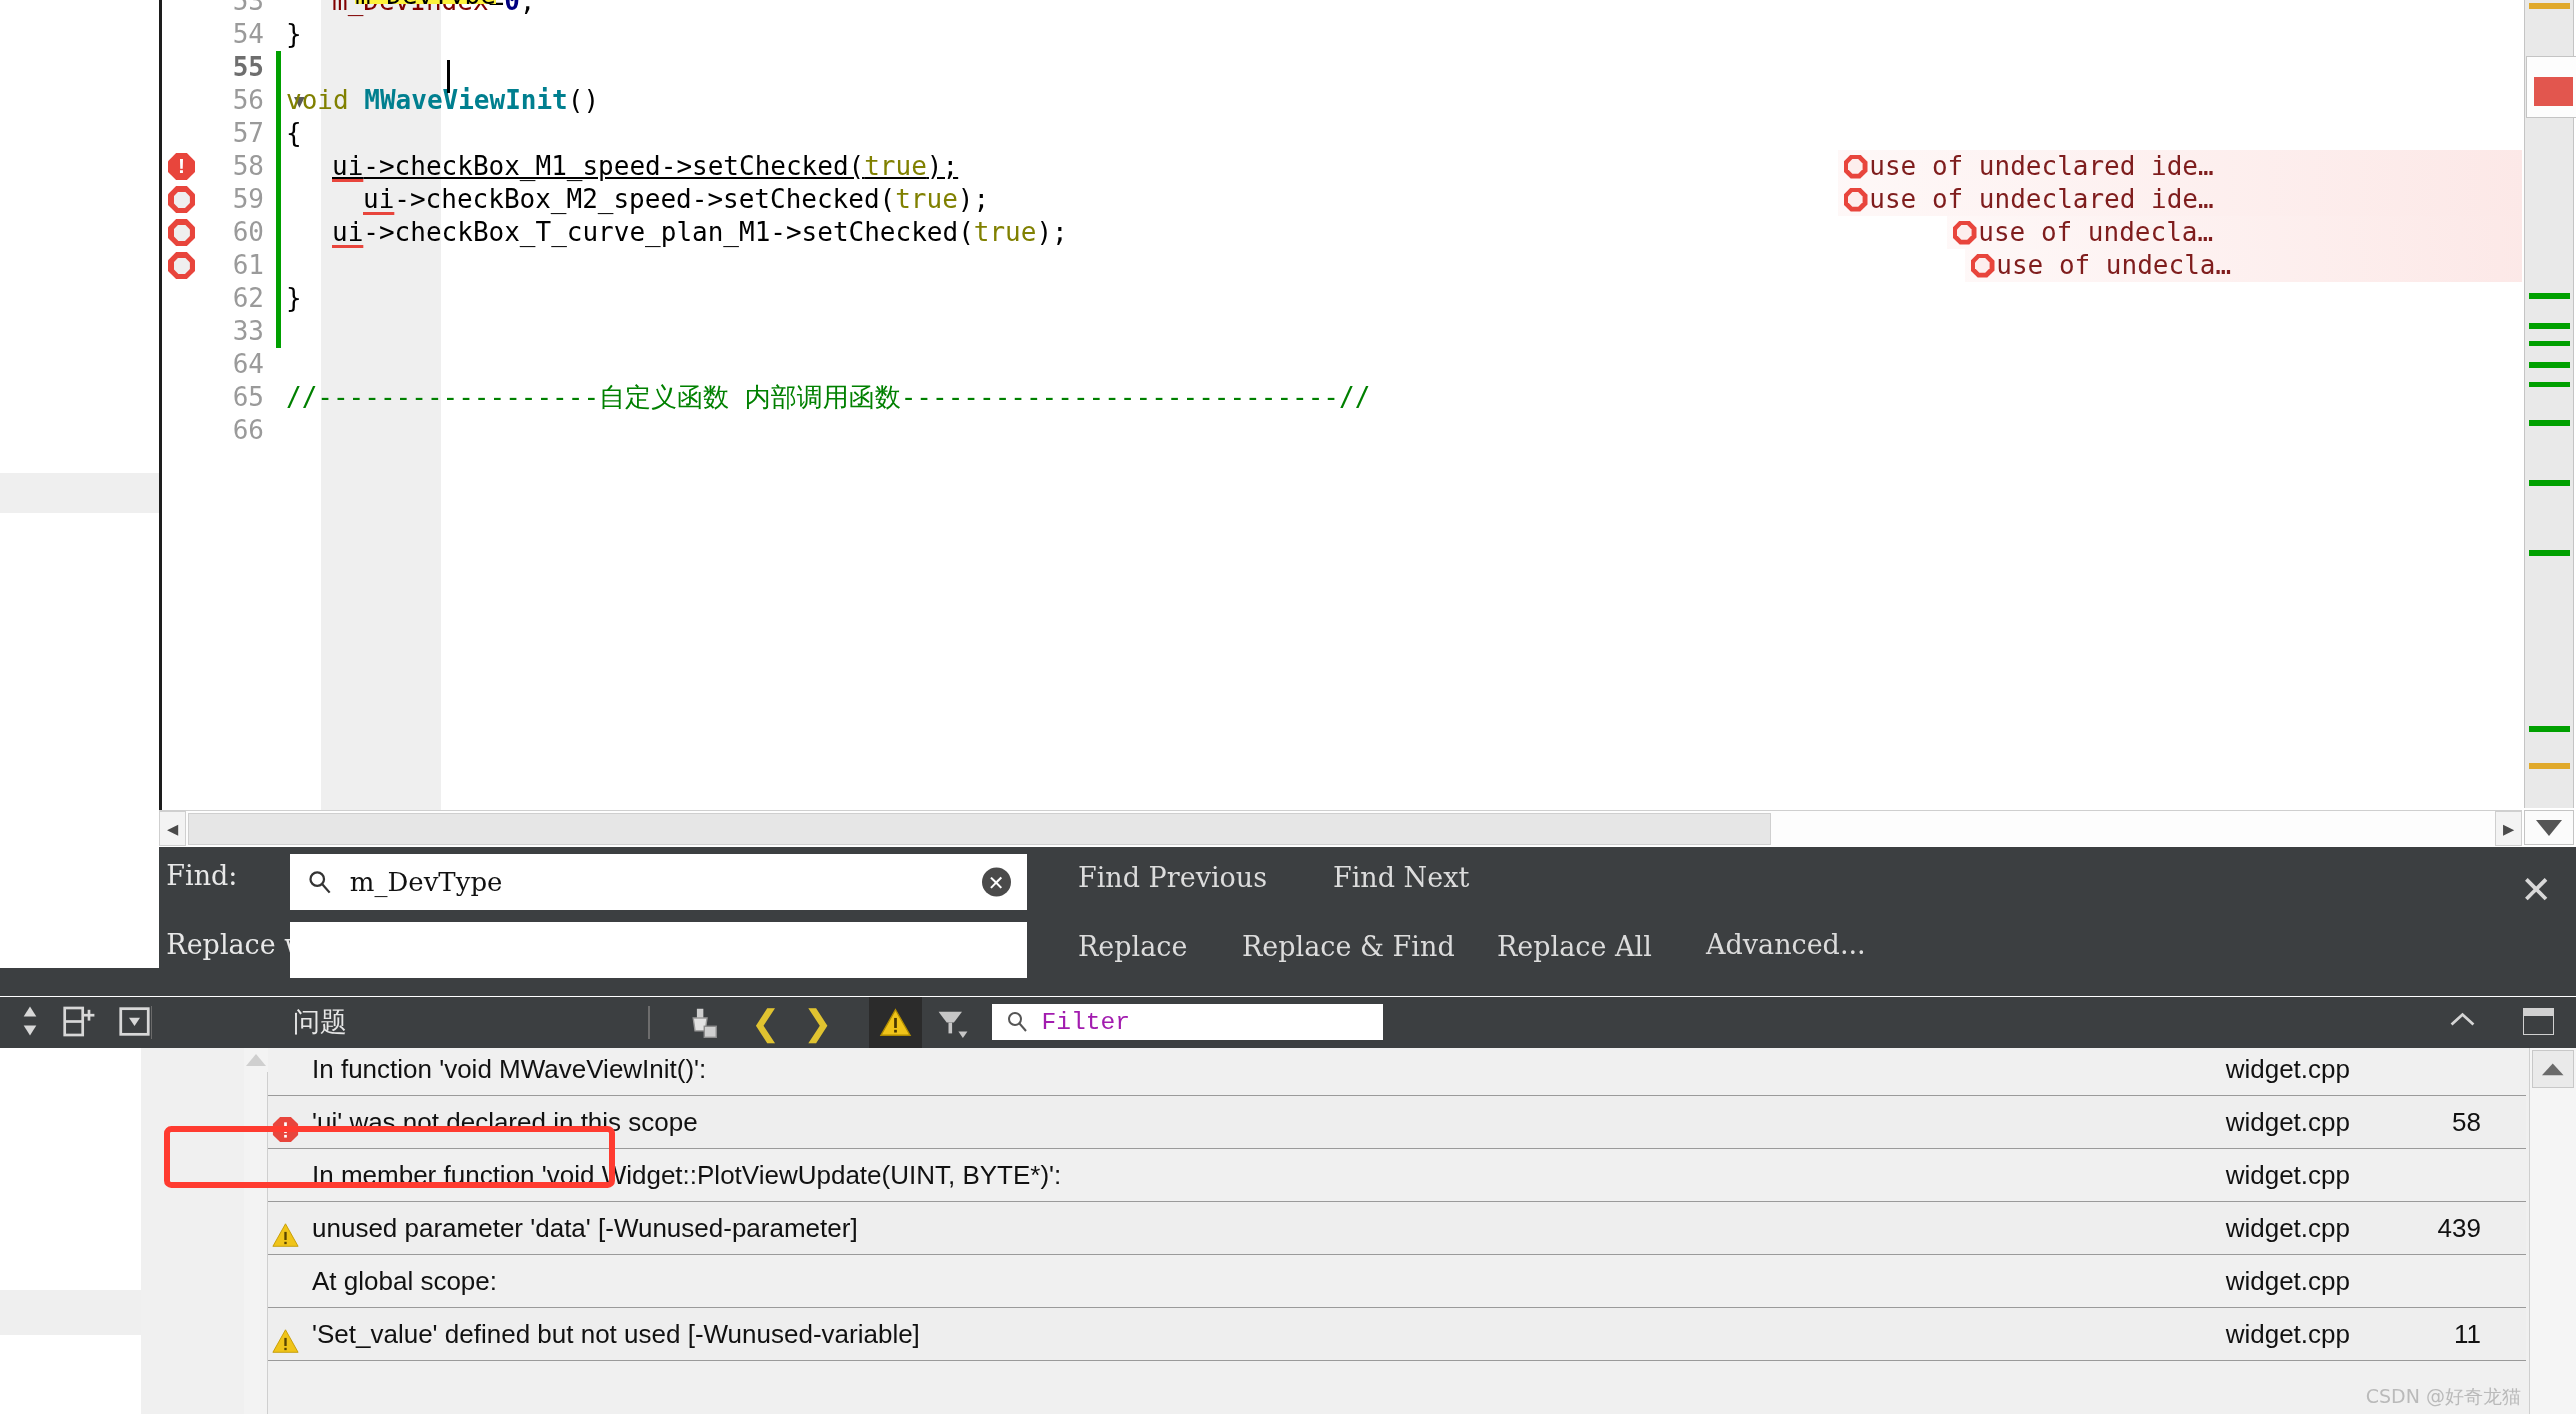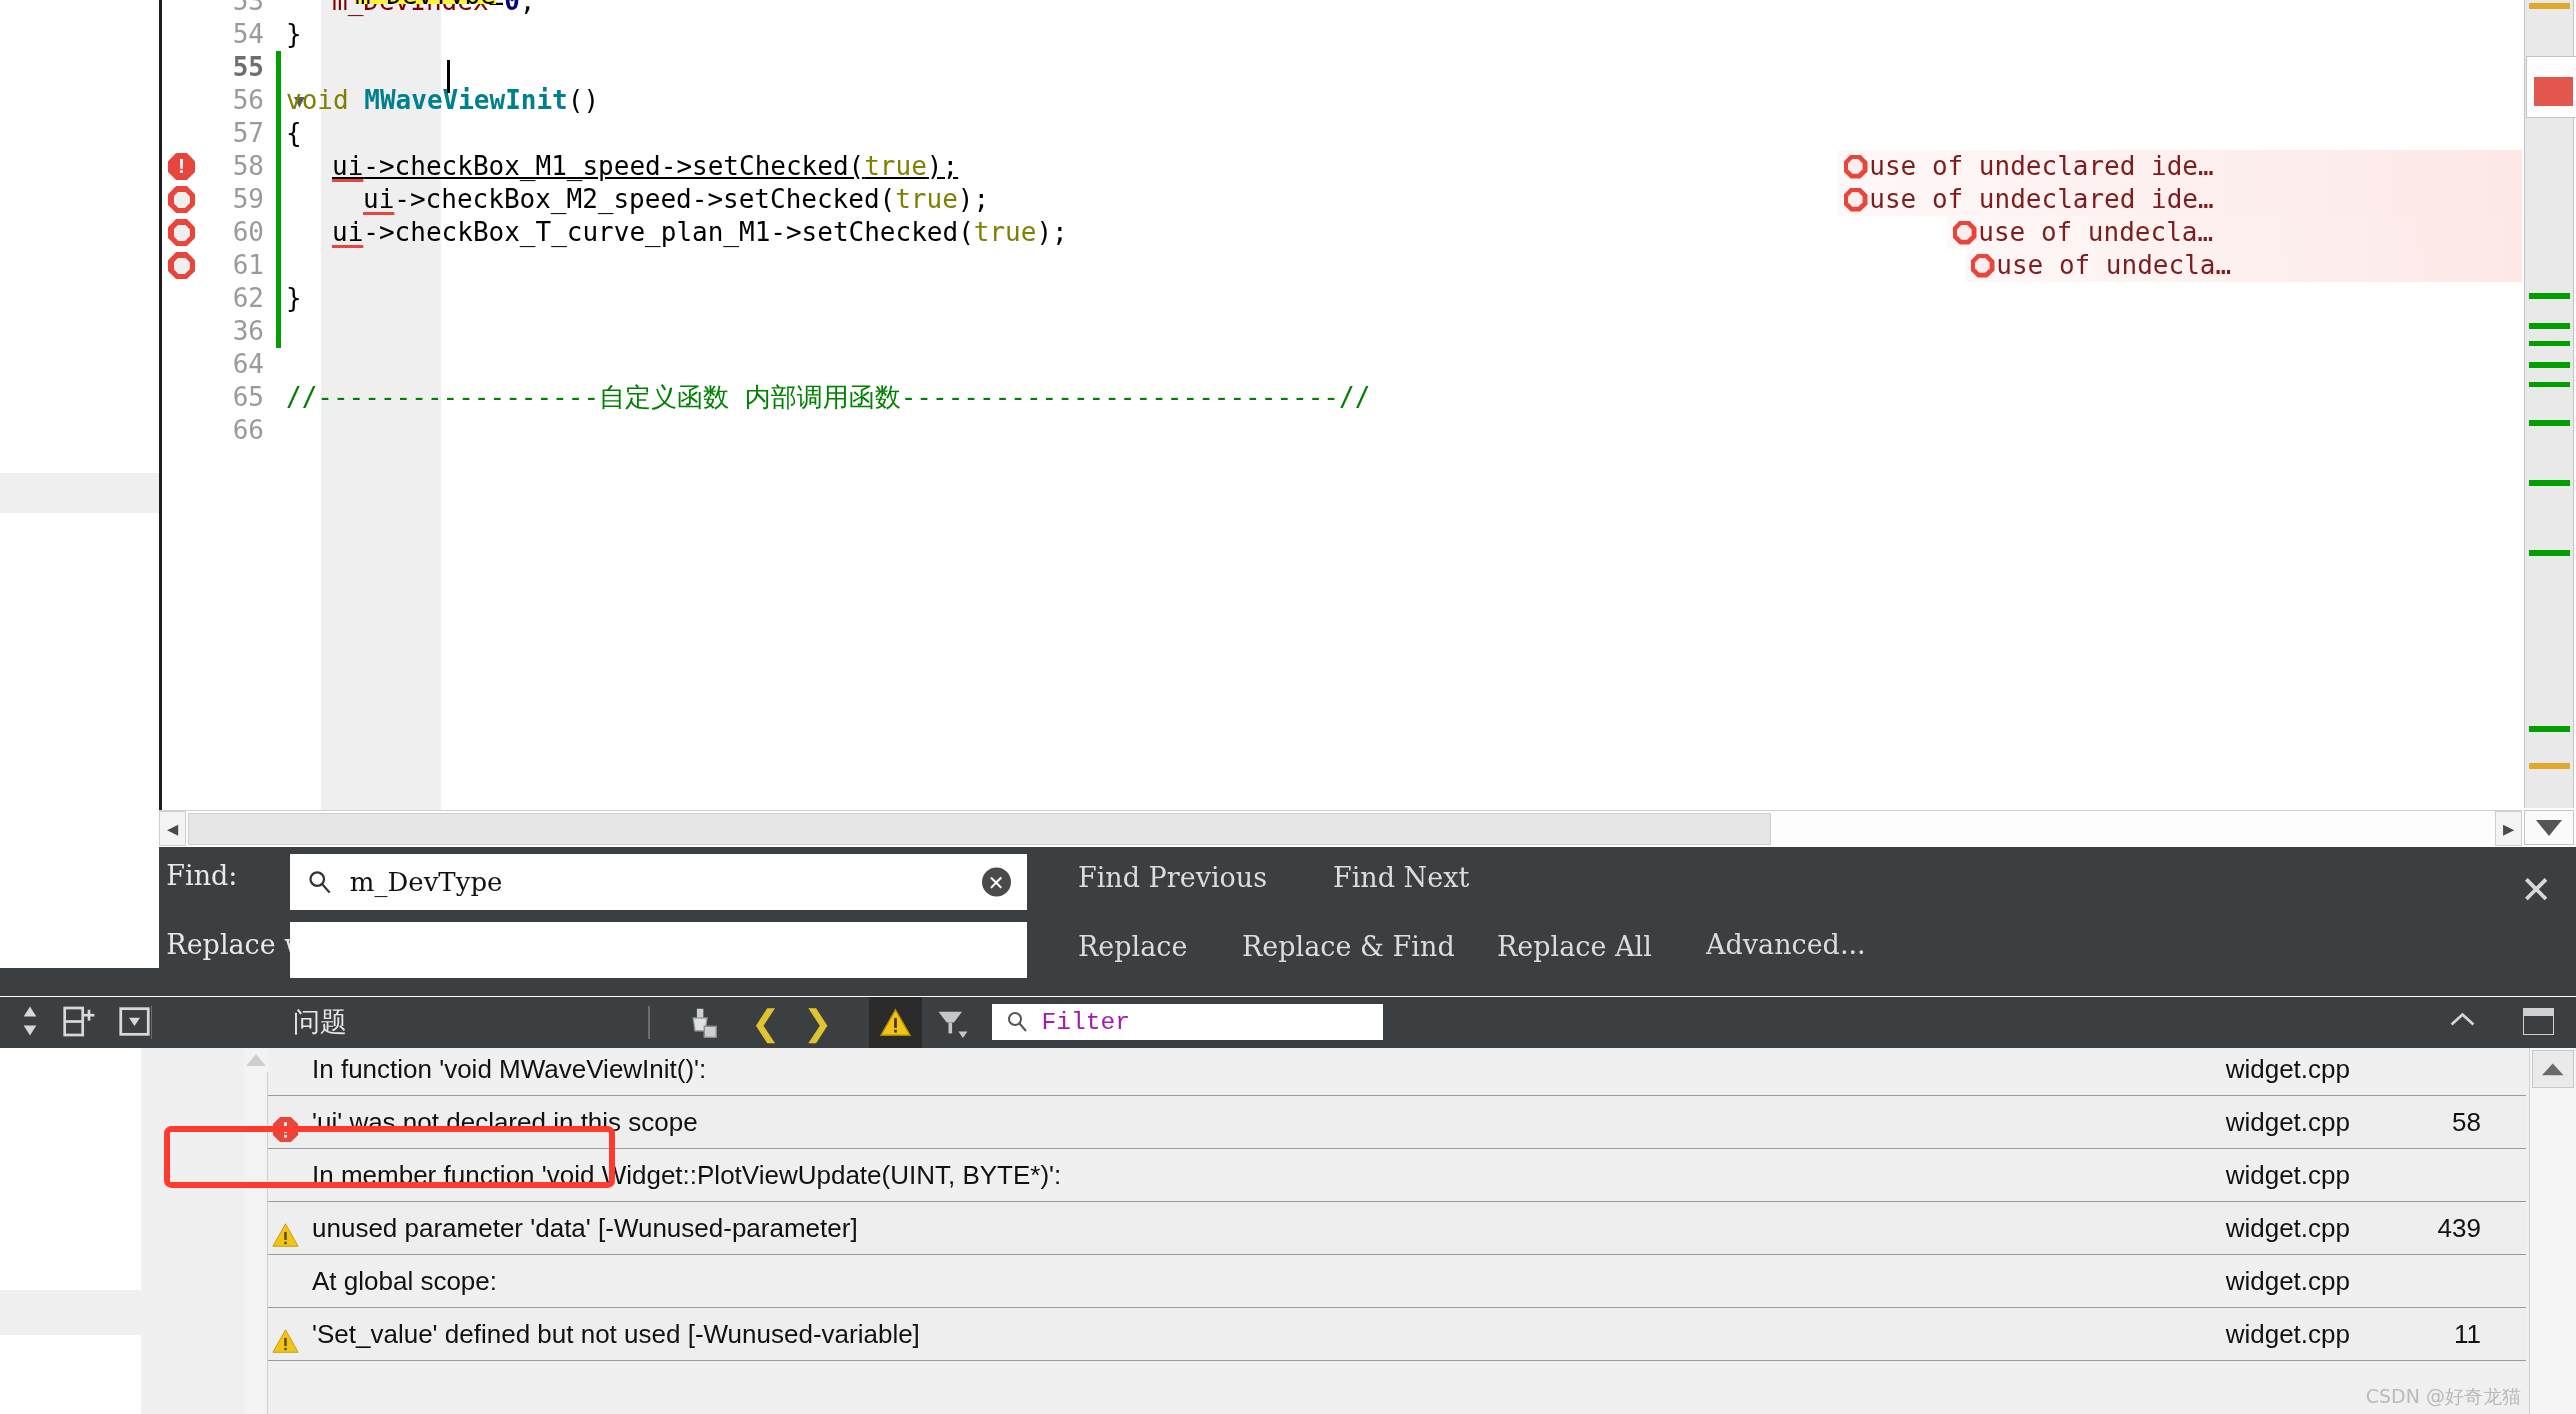--- a/index.html
+++ b/index.html
@@ -349,21 +349,21 @@
           <span class="marker"><span class="oct hollow"></span></span>
           <span class="lnum">61</span>
           <span class="changebar" style="background:#00a000;"></span>
         </div>
         <div class="row">
           <span class="lnum">62</span>
           <span class="changebar" style="background:#00a000;"></span>
           <span class="codetext" style="left:127px;">}</span>
         </div>
         <div class="row">
-          <span class="lnum">36</span>
+          <span class="lnum">33</span>
           <span class="changebar" style="background:#00a000;"></span>
           <span class="codetext" style="left:127px;"></span>
         </div>
         <div class="row">
           <span class="lnum">64</span>
           <span class="changebar"></span>
           <span class="codetext" style="left:127px;"></span>
         </div>
         <div class="row">
           <span class="lnum">65</span>

